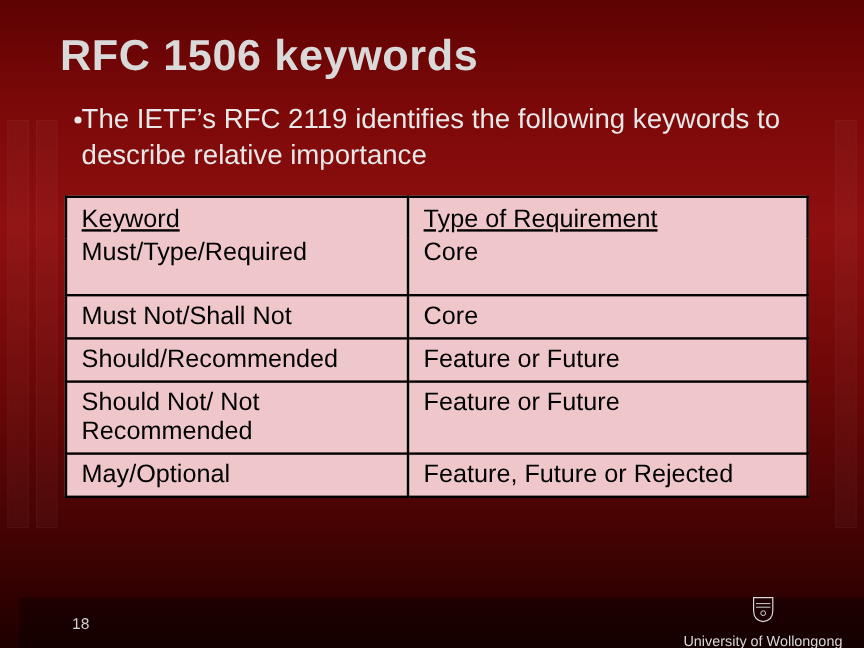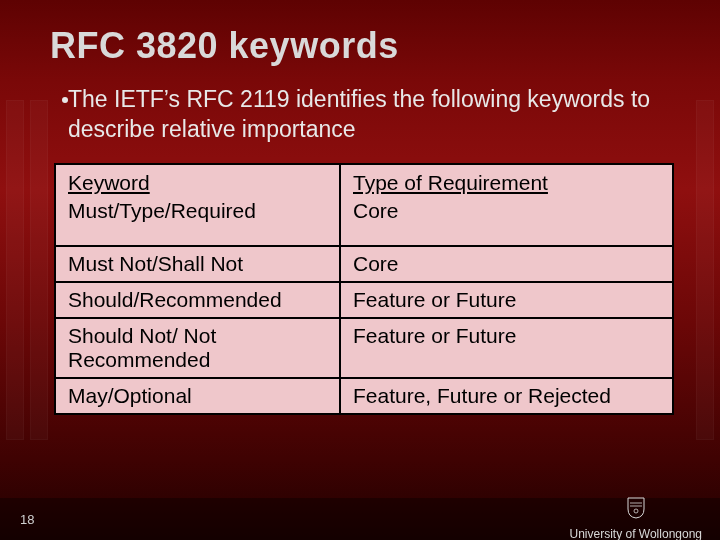--- a/index.html
+++ b/index.html
@@ -78,27 +78,27 @@
     padding-bottom: 4px;
   }
   .tbl .col-keyword { width: 285px; }
   .tbl .head-row td, .tbl .head-row th { border-bottom: none; }
   .tbl .under-head td { border-top: none; padding-top:0; padding-bottom: 22px;}
   .tbl tr.compact td { padding-top:5px; padding-bottom:5px; }
   .tbl tr.two-line td { padding-top:5px; padding-bottom:5px; line-height:1.15;}
 
   .footer {
     position: absolute;
-    left: 0; right: 0; bottom: 0;
+    left: 16px; right: 0; bottom: 0;
     height: 42px;
     background: rgba(0,0,0,0.35);
     display: flex;
     align-items: center;
     justify-content: space-between;
-    padding: 0 18px 0 20px;
+    padding: 0 18px 0 44px;
   }
   .page-num {
     color: #d0d0d0;
     font-size: 13px;
   }
   .brand {
     display: flex;
     align-items: center;
     gap: 8px;
     color: #d8d8d8;
@@ -114,21 +114,21 @@
 </style>
 </head>
 <body>
 
 <div class="deco left"></div>
 <div class="deco left2"></div>
 <div class="deco right"></div>
 
 <div class="slide">
 
-  <h1 class="title">RFC 3820 keywords</h1>
+  <h1 class="title">RFC 1506 keywords</h1>
 
   <div class="bullet-row">
     <div class="bullet-dot"></div>
     <div class="bullet-text">The IETF’s RFC 2119 identifies the following keywords to describe relative importance</div>
   </div>
 
   <table class="tbl">
     <tbody>
         <tr class="head-row">
       <th class="col-keyword">Keyword</th>

